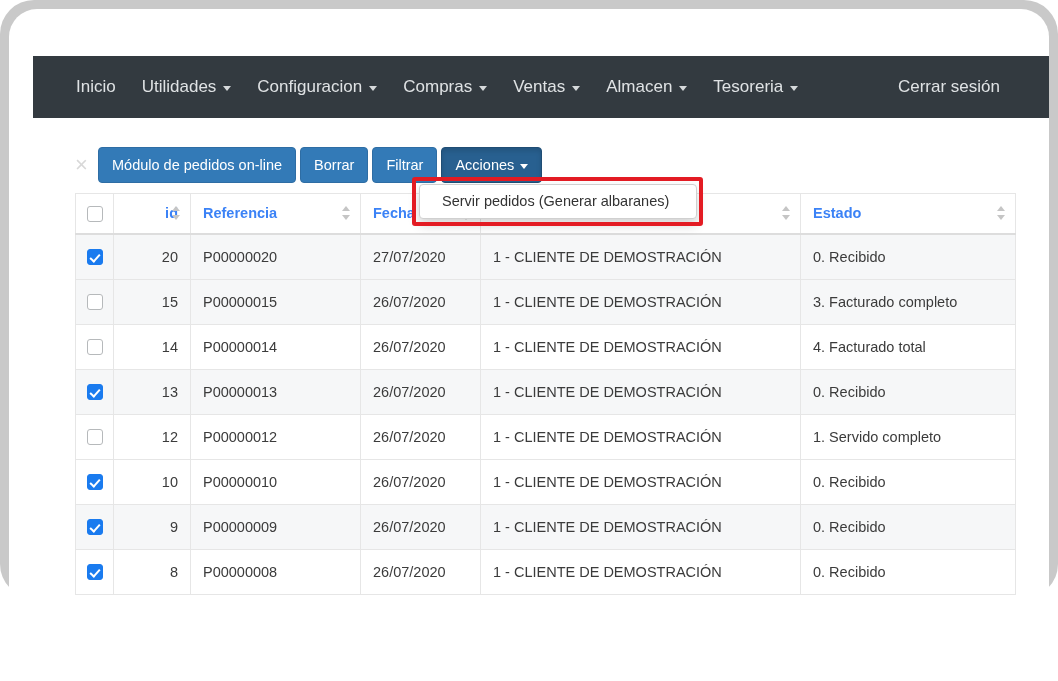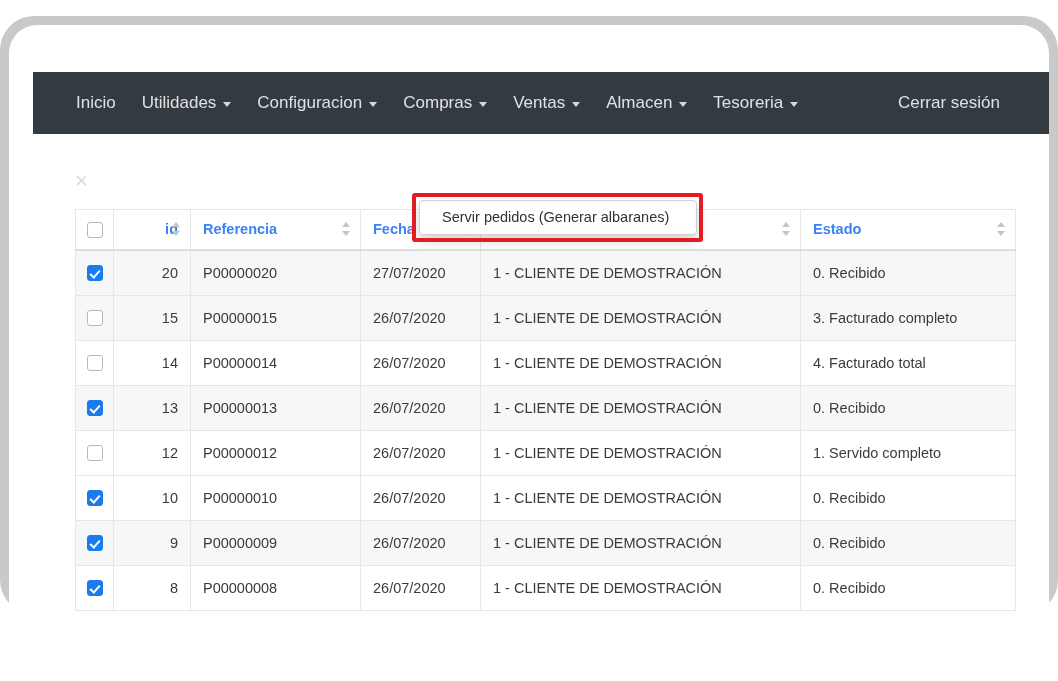--- a/index.html
+++ b/index.html
@@ -11,21 +11,20 @@
     overflow: hidden;
   }
 
   
   #frame {
     position: absolute;
     left: 0; top: 0;
     width: 1058px; height: 598px;
     background: #c9c9c9;
     border-radius: 34px;
-    margin-top: 16px;
   }
   #page {
     position: absolute;
     left: 9px; top: 9px;
     width: 1040px; height: 663px;
     background: #ffffff;
     border-radius: 28px;
     overflow: hidden;
   }
 
@@ -286,20 +285,35 @@
             <span class="caret"></span>
           </div>
         </div>
       <div class="nav-right">
         <div class="nav-item">Cerrar sesión</div>
       </div>
     </div>
 
     <div id="toolbar">
       <div class="close-x">×</div>
+      <div class="btn-group" id="btn-group">
+          <div class="btn">
+            <span>Módulo de pedidos on-line</span>
+          </div>
+          <div class="btn">
+            <span>Borrar</span>
+          </div>
+          <div class="btn">
+            <span>Filtrar</span>
+          </div>
+          <div class="btn active">
+            <span>Acciones</span>
+            <span class="caret-w"></span>
+          </div>
+        </div>
 
     </div>
 
     <div id="table-wrap">
       <table>
         <colgroup>
           <col style="width:38px">
           <col style="width:77px">
           <col style="width:170px">
           <col style="width:120px">

